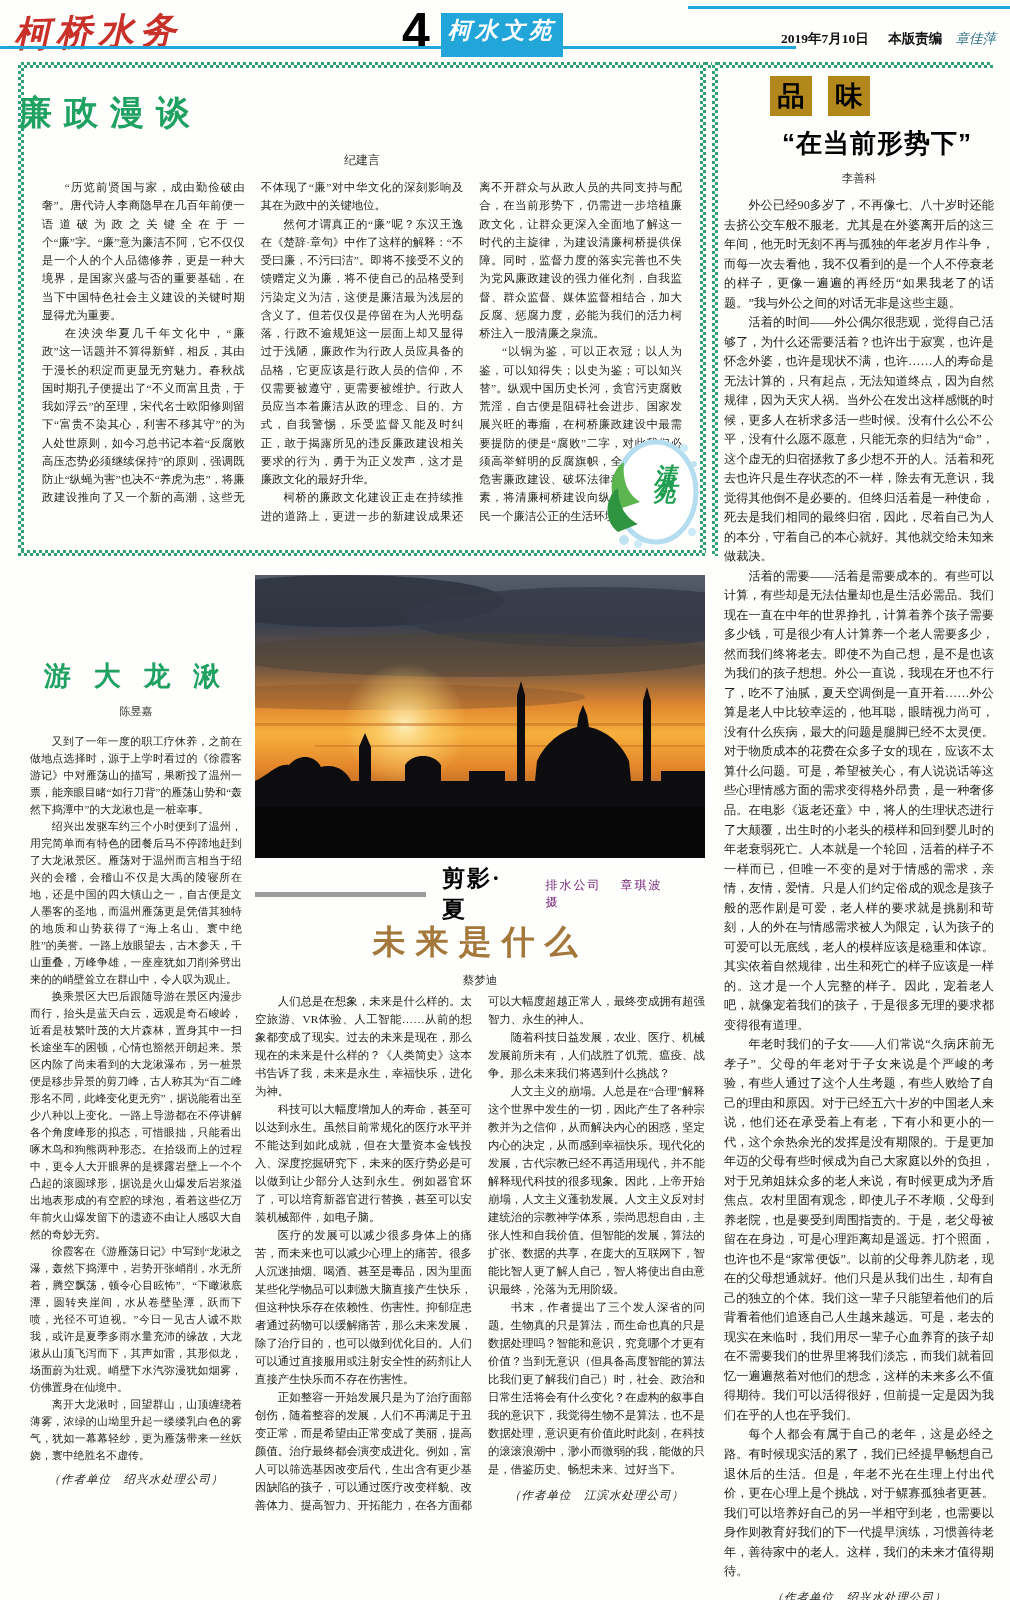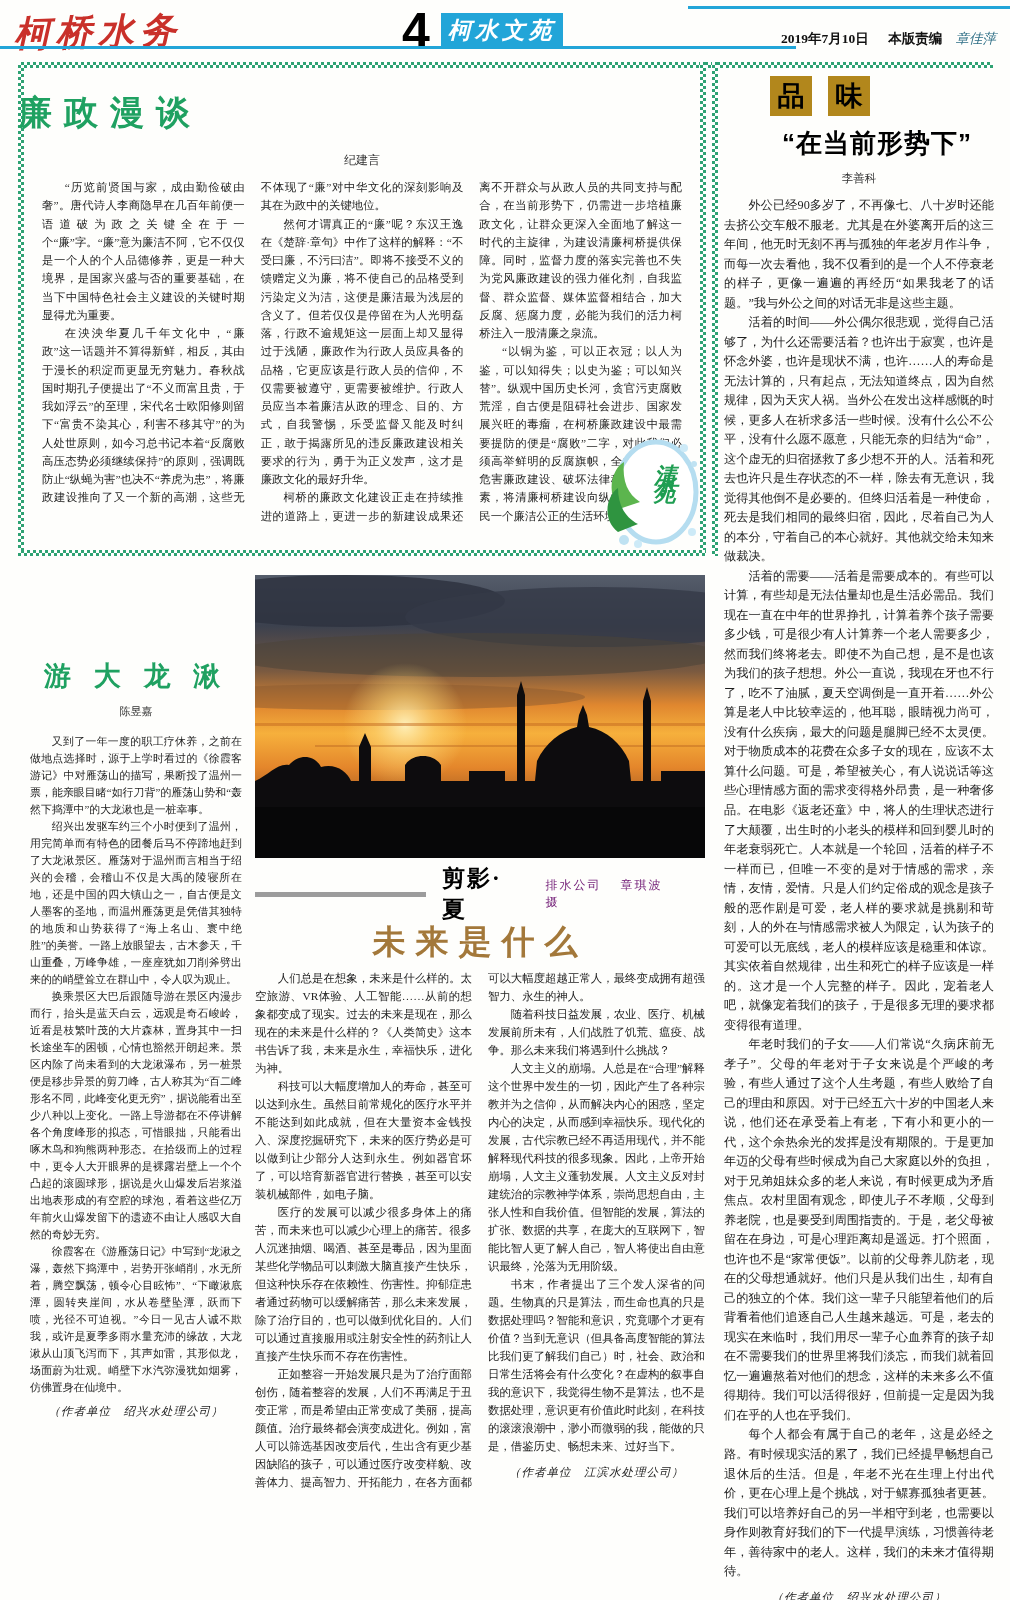--- a/index.html
+++ b/index.html
@@ -4,21 +4,21 @@
 <style>
   html,body{margin:0;padding:0;background:#9a9a9a;}
   #page{position:relative;width:1010px;height:1600px;background:#fefefc;overflow:hidden;
         font-family:"Liberation Serif","DejaVu Serif",serif;color:#1d1d1d;}
 
   
   .masthead{position:absolute;left:14px;top:8px;font-size:36px;font-weight:bold;font-style:italic;
             color:#c9302a;letter-spacing:6px;transform:rotate(-1.5deg);}
   .pagenum{position:absolute;left:402px;top:2px;font-size:50px;font-weight:bold;
            font-family:"Liberation Sans","DejaVu Sans",sans-serif;color:#000;}
-  .section-box{position:absolute;left:441px;top:13px;width:122px;height:36px;background:#22a5d8;
+  .section-box{position:absolute;left:441px;top:13px;width:122px;height:44px;background:#22a5d8;
                color:#fff;font-size:23px;font-weight:bold;font-style:italic;text-align:center;
                line-height:36px;letter-spacing:4px;}
   .hline-top{position:absolute;left:688px;top:6px;width:322px;height:3px;background:#22a5d8;}
   .hline-bottom{position:absolute;left:0;top:46px;width:796px;height:3px;background:#22a5d8;}
   .dateline{position:absolute;right:14px;top:30px;font-size:13.5px;font-weight:bold;color:#111;}
   .dateline .ed-name{font-weight:normal;font-style:italic;color:#2f6f86;margin-left:10px;}
   .dateline .ed-label{margin-left:16px;}
 
   
   .check{background:repeating-conic-gradient(#2fa273 0% 25%, #ffffff 0% 50%);background-size:6px 6px;}
@@ -138,20 +138,21 @@
   </div>
 
   <div class="yl">
     <div class="yl-title">游 大 龙 湫</div>
     <div class="yl-author">陈昱嘉</div>
     <div class="yl-body">
         <p class="para">又到了一年一度的职工疗休养，之前在做地点选择时，源于上学时看过的《徐霞客游记》中对雁荡山的描写，果断投了温州一票，能亲眼目睹“如行刀背”的雁荡山势和“轰然下捣潭中”的大龙湫也是一桩幸事。</p>
         <p class="para">绍兴出发驱车约三个小时便到了温州，用完简单而有特色的团餐后马不停蹄地赶到了大龙湫景区。雁荡对于温州而言相当于绍兴的会稽，会稽山不仅是大禹的陵寝所在地，还是中国的四大镇山之一，自古便是文人墨客的圣地，而温州雁荡更是凭借其独特的地质和山势获得了“海上名山、寰中绝胜”的美誉。一路上放眼望去，古木参天，千山重叠，万峰争雄，一座座犹如刀削斧劈出来的的峭壁耸立在群山中，令人叹为观止。</p>
         <p class="para">换乘景区大巴后跟随导游在景区内漫步而行，抬头是蓝天白云，远观是奇石峻岭，近看是枝繁叶茂的大片森林，置身其中一扫长途坐车的困顿，心情也豁然开朗起来。景区内除了尚未看到的大龙湫瀑布，另一桩景便是移步异景的剪刀峰，古人称其为“百二峰形名不同，此峰变化更无穷”，据说能看出至少八种以上变化。一路上导游都在不停讲解各个角度峰形的拟态，可惜眼拙，只能看出啄木鸟和狗熊两种形态。在拾级而上的过程中，更令人大开眼界的是裸露岩壁上一个个凸起的滚圆球形，据说是火山爆发后岩浆溢出地表形成的有空腔的球泡，看着这些亿万年前火山爆发留下的遗迹不由让人感叹大自然的奇妙无穷。</p>
         <p class="para">徐霞客在《游雁荡日记》中写到“龙湫之瀑，轰然下捣潭中，岩势开张峭削，水无所着，腾空飘荡，顿令心目眩怖”、“下瞰湫底潭，圆转夹崖间，水从卷壁坠潭，跃而下喷，光径不可迫视。”今日一见古人诚不欺我，或许是夏季多雨水量充沛的缘故，大龙湫从山顶飞泻而下，其声如雷，其形似龙，场面蔚为壮观。峭壁下水汽弥漫犹如烟雾，仿佛置身在仙境中。</p>
+        <p class="para">离开大龙湫时，回望群山，山顶缠绕着薄雾，浓绿的山坳里升起一缕缕乳白色的雾气，犹如一幕幕轻纱，更为雁荡带来一丝妖娆，寰中绝胜名不虚传。</p>
       </div>
     <p class="unit">（作者单位　绍兴水处理公司）</p>
   </div>
 
   <div class="photo">
     <svg width="450" height="283" viewBox="0 0 450 283">
       <defs>
         <linearGradient id="sky" x1="0" y1="0" x2="0" y2="1">
           <stop offset="0" stop-color="#555d6b"></stop>
           <stop offset="0.18" stop-color="#3c414e"></stop>
@@ -186,20 +187,21 @@
     <div class="caption-title">剪影·夏</div>
     <div class="caption-credit">
       <span>排水公司</span>
       <span>章琪波</span>
       <span>摄</span>
     </div>
   </div>
 
   <div class="wl">
     <div class="wl-title">未来是什么</div>
+    <div class="wl-author">蔡梦迪</div>
     <div class="wl-cols">
       <div>
           <p class="para">人们总是在想象，未来是什么样的。太空旅游、VR体验、人工智能……从前的想象都变成了现实。过去的未来是现在，那么现在的未来是什么样的？《人类简史》这本书告诉了我，未来是永生，幸福快乐，进化为神。</p>
           <p class="para">科技可以大幅度增加人的寿命，甚至可以达到永生。虽然目前常规化的医疗水平并不能达到如此成就，但在大量资本金钱投入、深度挖掘研究下，未来的医疗势必是可以做到让少部分人达到永生。例如器官坏了，可以培育新器官进行替换，甚至可以安装机械部件，如电子脑。</p>
           <p class="para">医疗的发展可以减少很多身体上的痛苦，而未来也可以减少心理上的痛苦。很多人沉迷抽烟、喝酒、甚至是毒品，因为里面某些化学物品可以刺激大脑直接产生快乐，但这种快乐存在依赖性、伤害性。抑郁症患者通过药物可以缓解痛苦，那么未来发展，除了治疗目的，也可以做到优化目的。人们可以通过直接服用或注射安全性的药剂让人直接产生快乐而不存在伤害性。</p>
           <p class="para">正如整容一开始发展只是为了治疗面部创伤，随着整容的发展，人们不再满足于丑变正常，而是希望由正常变成了美丽，提高颜值。治疗最终都会演变成进化。例如，富人可以筛选基因改变后代，生出含有更少基因缺陷的孩子，可以通过医疗改变样貌、改善体力、提高智力、开拓能力，在各方面都可以大幅度超越正常人，最终变成拥有超强智力、永生的神人。</p>
           <p class="para">随着科技日益发展，农业、医疗、机械发展前所未有，人们战胜了饥荒、瘟疫、战争。那么未来我们将遇到什么挑战？</p>
           <p class="para">人文主义的崩塌。人总是在“合理”解释这个世界中发生的一切，因此产生了各种宗教并为之信仰，从而解决内心的困惑，坚定内心的决定，从而感到幸福快乐。现代化的发展，古代宗教已经不再适用现代，并不能解释现代科技的很多现象。因此，上帝开始崩塌，人文主义蓬勃发展。人文主义反对封建统治的宗教神学体系，崇尚思想自由，主张人性和自我价值。但智能的发展，算法的扩张、数据的共享，在庞大的互联网下，智能比智人更了解人自己，智人将使出自由意识最终，沦落为无用阶级。</p>
           <p class="para">书末，作者提出了三个发人深省的问题。生物真的只是算法，而生命也真的只是数据处理吗？智能和意识，究竟哪个才更有价值？当到无意识（但具备高度智能的算法比我们更了解我们自己）时，社会、政治和日常生活将会有什么变化？在虚构的叙事自我的意识下，我觉得生物不是算法，也不是数据处理，意识更有价值此时此刻，在科技的滚滚浪潮中，渺小而微弱的我，能做的只是，借鉴历史、畅想未来、过好当下。</p>
         </div>

